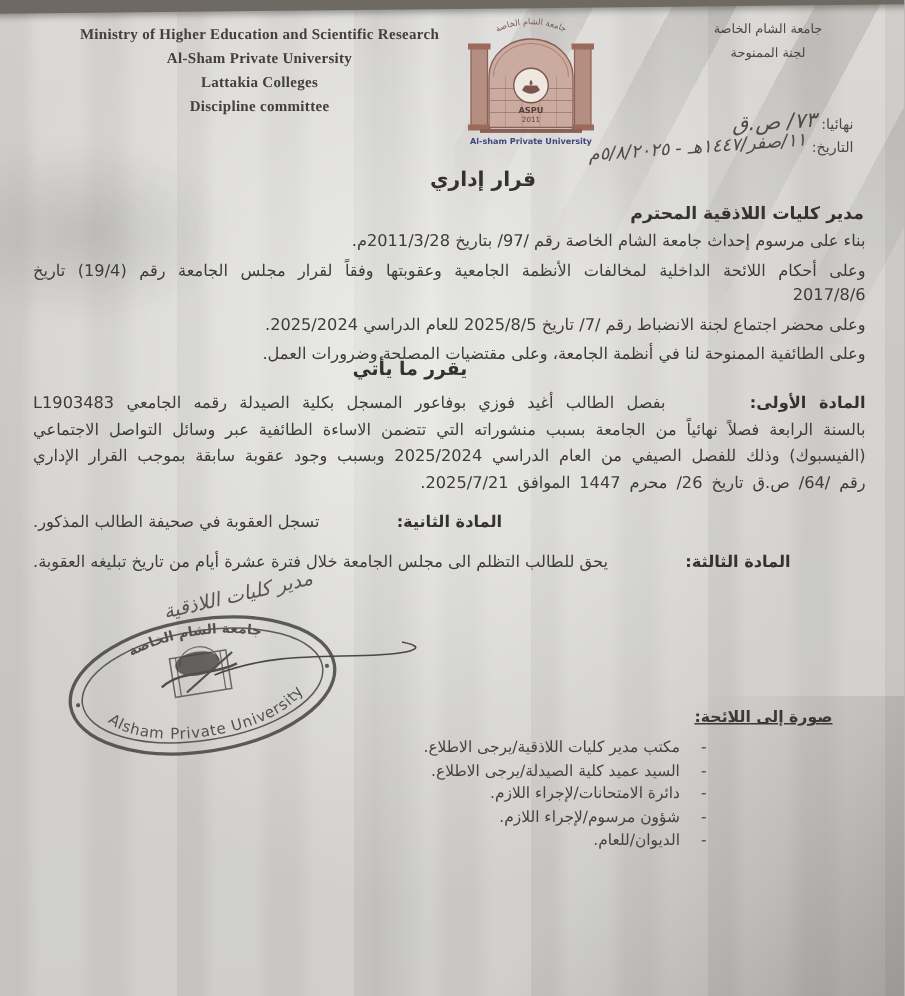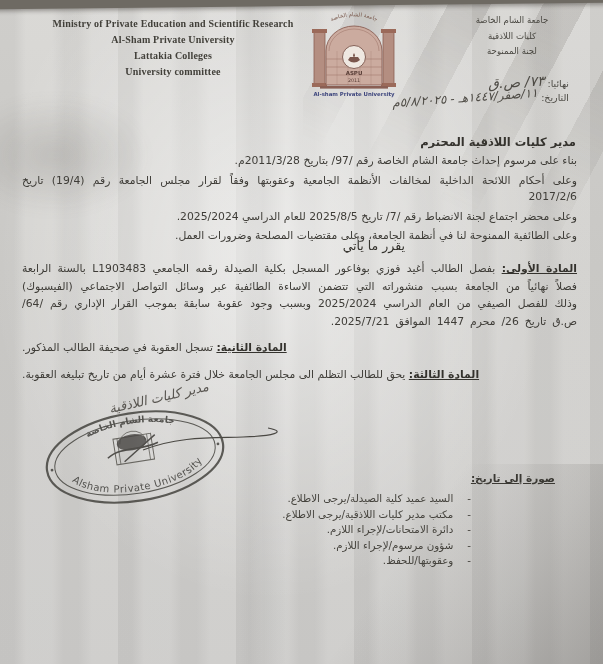--- a/index.html
+++ b/index.html
@@ -56,27 +56,27 @@
   .ref-row .hand{font-size:14px;transform:rotate(-3deg);}
   .date-row .hand{font-size:12px;transform:rotate(-4deg) translateY(1px);}
   .doc-title{position:absolute;left:252px;top:112px;width:140px;text-align:center;
     font-size:13.5px;font-weight:bold;color:#34322d;}
   .addressee{position:absolute;right:27px;top:135px;direction:rtl;
     font-size:11.5px;font-weight:bold;color:#35332e;}
   .preamble{position:absolute;right:26px;left:22px;top:153px;direction:rtl;
     text-align:right;font-size:10.8px;line-height:16.5px;}
   .preamble p{margin:0 0 3px 0;}
   .preamble p.just{text-align:justify;word-spacing:2px;}
-  .decision{position:absolute;left:235px;top:238px;width:170px;text-align:right;
-    font-size:12.5px;font-weight:normal;color:#34322d;}
+  .decision{position:absolute;left:235px;top:238px;width:170px;text-align:left;
+    font-size:12.5px;font-weight:bold;color:#34322d;}
   .articles{position:absolute;right:26px;left:22px;top:260px;direction:rtl;
     font-size:10.8px;line-height:17.5px;}
   .articles p{margin:0 0 9px 0;text-align:left;}
   .articles p.just{text-align:justify;word-spacing:2.5px;}
-  .art-label{font-weight:bold;text-decoration:underline;color:#34322d;}
+  .art-label{font-weight:bold;color:#34322d;margin-left:48px;}
   .signature{position:absolute;left:38px;top:386px;width:320px;height:125px;}
   .sig-title{position:absolute;left:70px;top:4px;transform:rotate(-13deg);
     font-size:13px;font-style:italic;color:#585550;letter-spacing:1.5px;white-space:nowrap;}
   .stamp-svg{position:absolute;left:0;top:16px;}
   .distribution{position:absolute;right:48px;top:472px;direction:rtl;text-align:right;}
   .dist-heading{font-size:10.5px;font-weight:bold;text-decoration:underline;color:#3b3934;}
   .dist-list{list-style:none;margin:7px 84px 0 0;padding:0;}
   .dist-list li{font-size:10.3px;line-height:15.6px;color:#45433d;white-space:nowrap;}
   .dash{display:inline-block;margin-left:14px;}
 </style>
@@ -85,24 +85,24 @@
 
 <div class="page">
 
   <div class="shade shade-topright"></div>
   <div class="shade shade-bottomright"></div>
   <div class="shade shade-leftcrease"></div>
   <div class="shade shade-midband"></div>
   <div class="top-edge"></div>
 
   <div class="en-header" dir="ltr">
-    <div>Ministry of Private Education and Scientific Research</div>
+    <div>Ministry of Higher Education and Scientific Research</div>
     <div>Al-Sham Private University</div>
     <div>Lattakia Colleges</div>
-    <div>University committee</div>
+    <div>Discipline committee</div>
   </div>
 
   <div class="logo">
     <svg width="94" height="92" viewBox="0 0 94 92">
       <defs>
         <path id="lt" d="M 13 26 A 35 22 0 0 1 81 26"></path>
       </defs>
       <text font-size="5.5" fill="#7a5a4e" text-anchor="middle">
         <textPath href="#lt" startOffset="50%">جامعة الشام الخاصة</textPath>
       </text>
@@ -124,38 +124,38 @@
       <path d="M 47 46 q -2 3 0 4 q 2 -1 0 -4" fill="#7a564c"></path>
       <text x="47" y="68" font-size="5.5" font-weight="bold" text-anchor="middle" fill="#5a3f38">ASPU</text>
       <text x="47" y="74.5" font-size="4.8" text-anchor="middle" fill="#5a3f38">2011</text>
       <rect x="13" y="79" width="68" height="2.6" fill="#8a5f54"></rect>
       <text x="47" y="89" font-size="5.4" font-weight="bold" text-anchor="middle" fill="#3f477e">Al-sham Private University</text>
     </svg>
   </div>
 
   <div class="ar-header" dir="rtl">
     <div>جامعة الشام الخاصة</div>
-    <div>كليات اللاذقية</div>
     <div>لجنة الممنوحة</div>
   </div>
 
   <div class="ref-row">
     <span>نهائيا:</span>
     <span class="hand">٧٣/ ص.ق</span>
   </div>
   <div class="date-row">
     <span>التاريخ:</span>
     <span class="hand">١١/صفر/١٤٤٧هـ - ٥/٨/٢٠٢٥م</span>
   </div>
 
+  <div class="doc-title">قرار إداري</div>
   <div class="addressee">مدير كليات اللاذقية المحترم</div>
 
   <div class="preamble">
     <p>بناء على مرسوم إحداث جامعة الشام الخاصة رقم /97/ بتاريخ 2011/3/28م.</p>
-    <p class="just">وعلى أحكام اللائحة الداخلية لمخالفات الأنظمة الجامعية وعقوبتها وفقاً لقرار مجلس الجامعة رقم (19/4) تاريخ 2017/2/6</p>
+    <p class="just">وعلى أحكام اللائحة الداخلية لمخالفات الأنظمة الجامعية وعقوبتها وفقاً لقرار مجلس الجامعة رقم (19/4) تاريخ 2017/8/6</p>
     <p>وعلى محضر اجتماع لجنة الانضباط رقم /7/ تاريخ 2025/8/5 للعام الدراسي 2025/2024.</p>
     <p>وعلى الطائفية الممنوحة لنا في أنظمة الجامعة، وعلى مقتضيات المصلحة وضرورات العمل.</p>
   </div>
 
   <div class="decision">يقرر ما يأتي</div>
 
   <div class="articles">
     <p class="just">
       <span class="art-label">المادة الأولى:</span>
       <span>بفصل الطالب أغيد فوزي بوفاعور المسجل بكلية الصيدلة رقمه الجامعي L1903483 بالسنة الرابعة فصلاً نهائياً من الجامعة بسبب منشوراته التي تتضمن الاساءة الطائفية عبر وسائل التواصل الاجتماعي (الفيسبوك) وذلك للفصل الصيفي من العام الدراسي 2025/2024 وبسبب وجود عقوبة سابقة بموجب القرار الإداري رقم /64/ ص.ق تاريخ 26/ محرم 1447 الموافق 2025/7/21.</span>
@@ -194,23 +194,23 @@
         <ellipse cx="96" cy="40" rx="15" ry="8" fill="#2f2d2a" opacity=".8"></ellipse>
         <path d="M 70 52 C 85 42 105 50 122 44" fill="none" stroke="#3a3834" stroke-width="1.6"></path>
         <path d="M 86 58 L 120 36" fill="none" stroke="#3a3834" stroke-width="1.4"></path>
       </g>
 
       <path d="M 105 48 C 140 34 175 36 205 35 C 235 34 250 30 230 26" fill="none" stroke="#4a4843" stroke-width="1.1"></path>
     </svg>
   </div>
 
   <div class="distribution">
-    <div class="dist-heading">صورة إلى تاريخ:</div>
+    <div class="dist-heading">صورة إلى اللائحة:</div>
     <ul class="dist-list">
+      <li><span class="dash">-</span><span>مكتب مدير كليات اللاذقية/يرجى الاطلاع.</span></li>
       <li><span class="dash">-</span><span>السيد عميد كلية الصيدلة/يرجى الاطلاع.</span></li>
-      <li><span class="dash">-</span><span>مكتب مدير كليات اللاذقية/يرجى الاطلاع.</span></li>
       <li><span class="dash">-</span><span>دائرة الامتحانات/لإجراء اللازم.</span></li>
       <li><span class="dash">-</span><span>شؤون مرسوم/لإجراء اللازم.</span></li>
-      <li><span class="dash">-</span><span>وعقوبتها/للحفظ.</span></li>
+      <li><span class="dash">-</span><span>الديوان/للعام.</span></li>
     </ul>
   </div>
 
 </div>
 
 </body></html>

